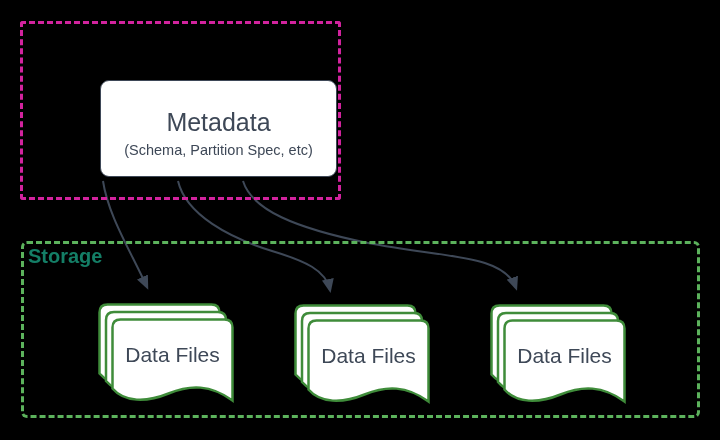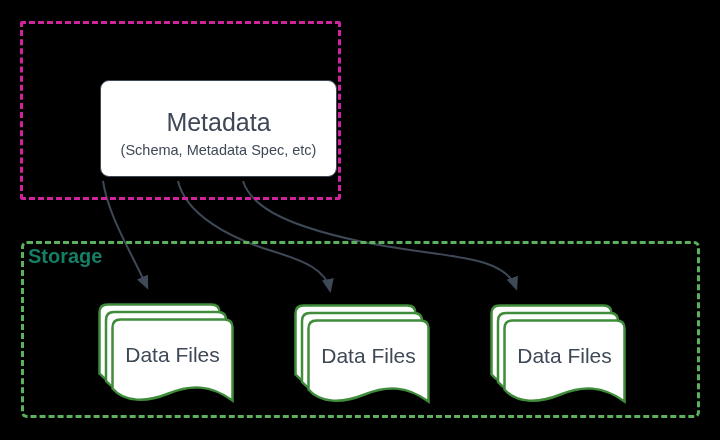--- a/index.html
+++ b/index.html
@@ -72,21 +72,21 @@
   </defs>
   <path d="M103,181 C108,215 130,250 147,287" fill="none" stroke="#3E4857" stroke-width="2" marker-end="url(#ah)"></path>
   <path d="M178,181 C186,215 230,238 272,251 C305,261 326,270 330,290" fill="none" stroke="#3E4857" stroke-width="2" marker-end="url(#ah)"></path>
   <path d="M243,181 C252,210 295,228 368,243 C445,258 504,254 516,288" fill="none" stroke="#3E4857" stroke-width="2" marker-end="url(#ah)"></path>
 </svg>
 
 <div class="abs source-box">
 
   <div class="abs metadata-card">
     <div class="metadata-title">Metadata</div>
-    <div class="metadata-subtitle">(Schema, Metadata Spec, etc)</div>
+    <div class="metadata-subtitle">(Schema, Partition Spec, etc)</div>
   </div>
 </div>
 
 <div class="abs storage-box">
   <div class="abs storage-label">Storage</div>
 
   <div class="abs stack stack-1">
     <svg width="138" height="104" viewBox="0 0 138 104" xmlns="http://www.w3.org/2000/svg">
       <g fill="#FFFFFF" stroke="#3F8C3A" stroke-width="2.5">
         <path transform="translate(1.5,1.5)" d="M0,70 C12,84 34,84 56,75 C78,66 98,66 120,82 L120,9 Q120,1 112,1 L8,1 Q0,1 0,9 Z"></path>

